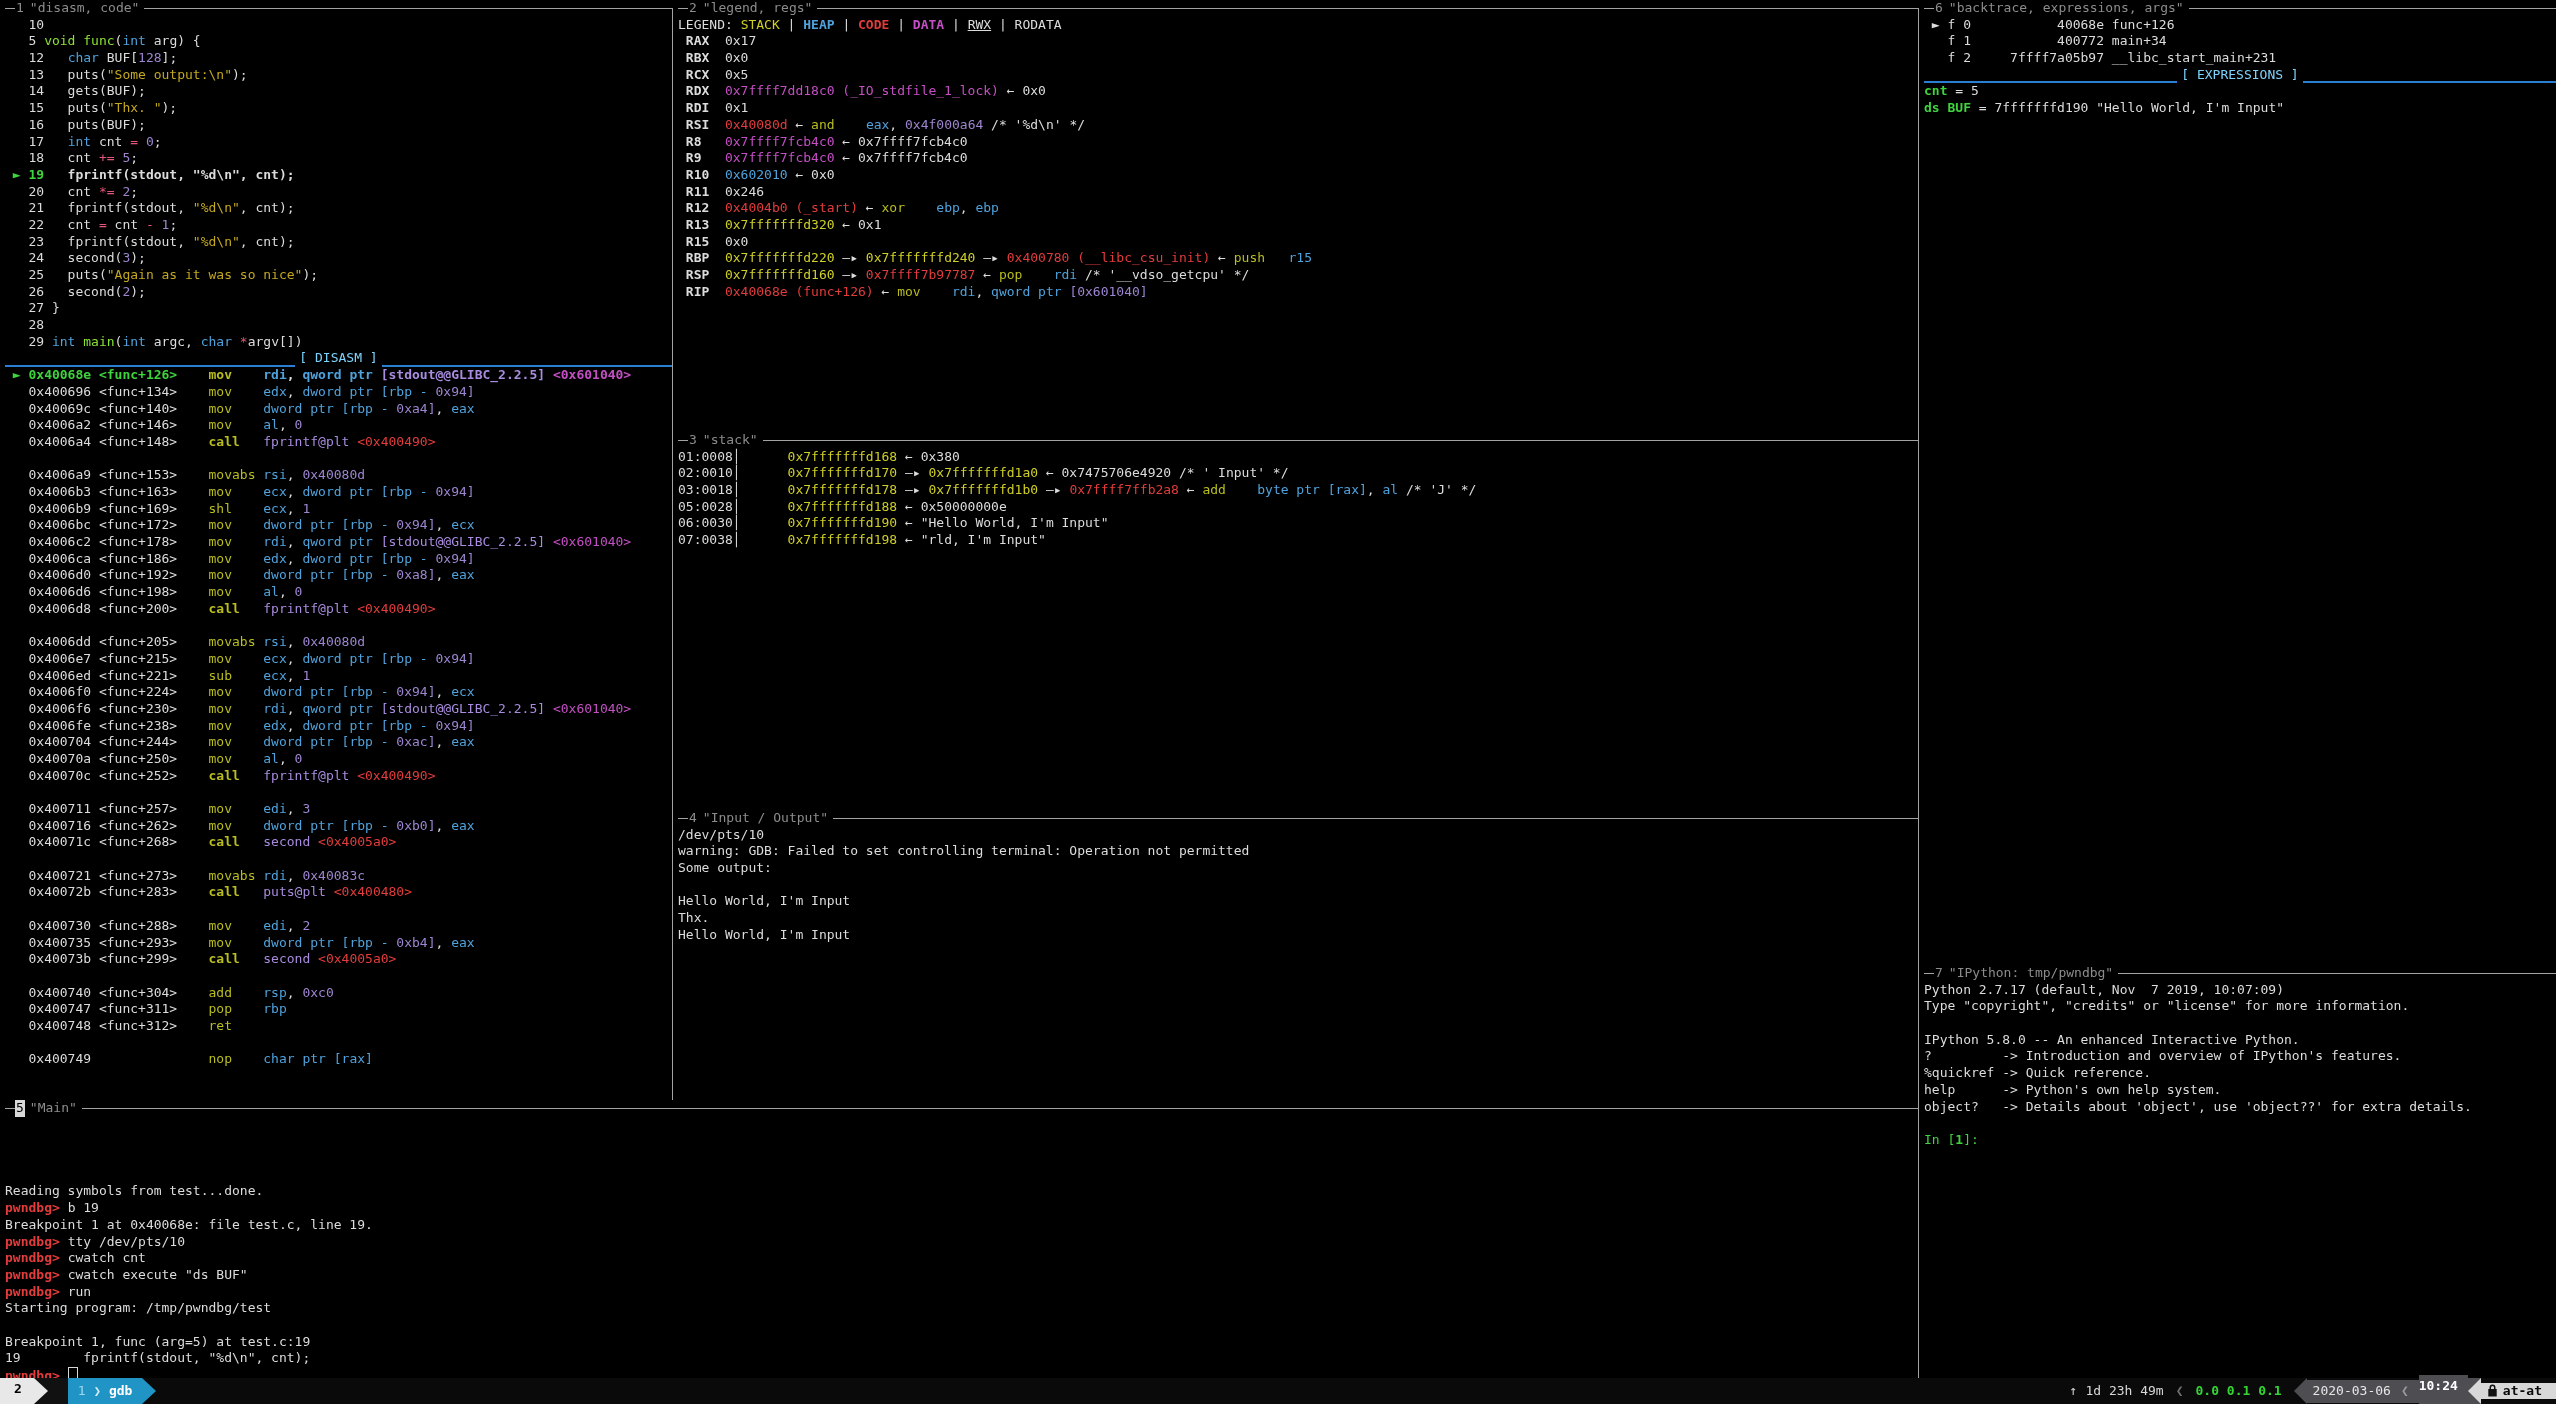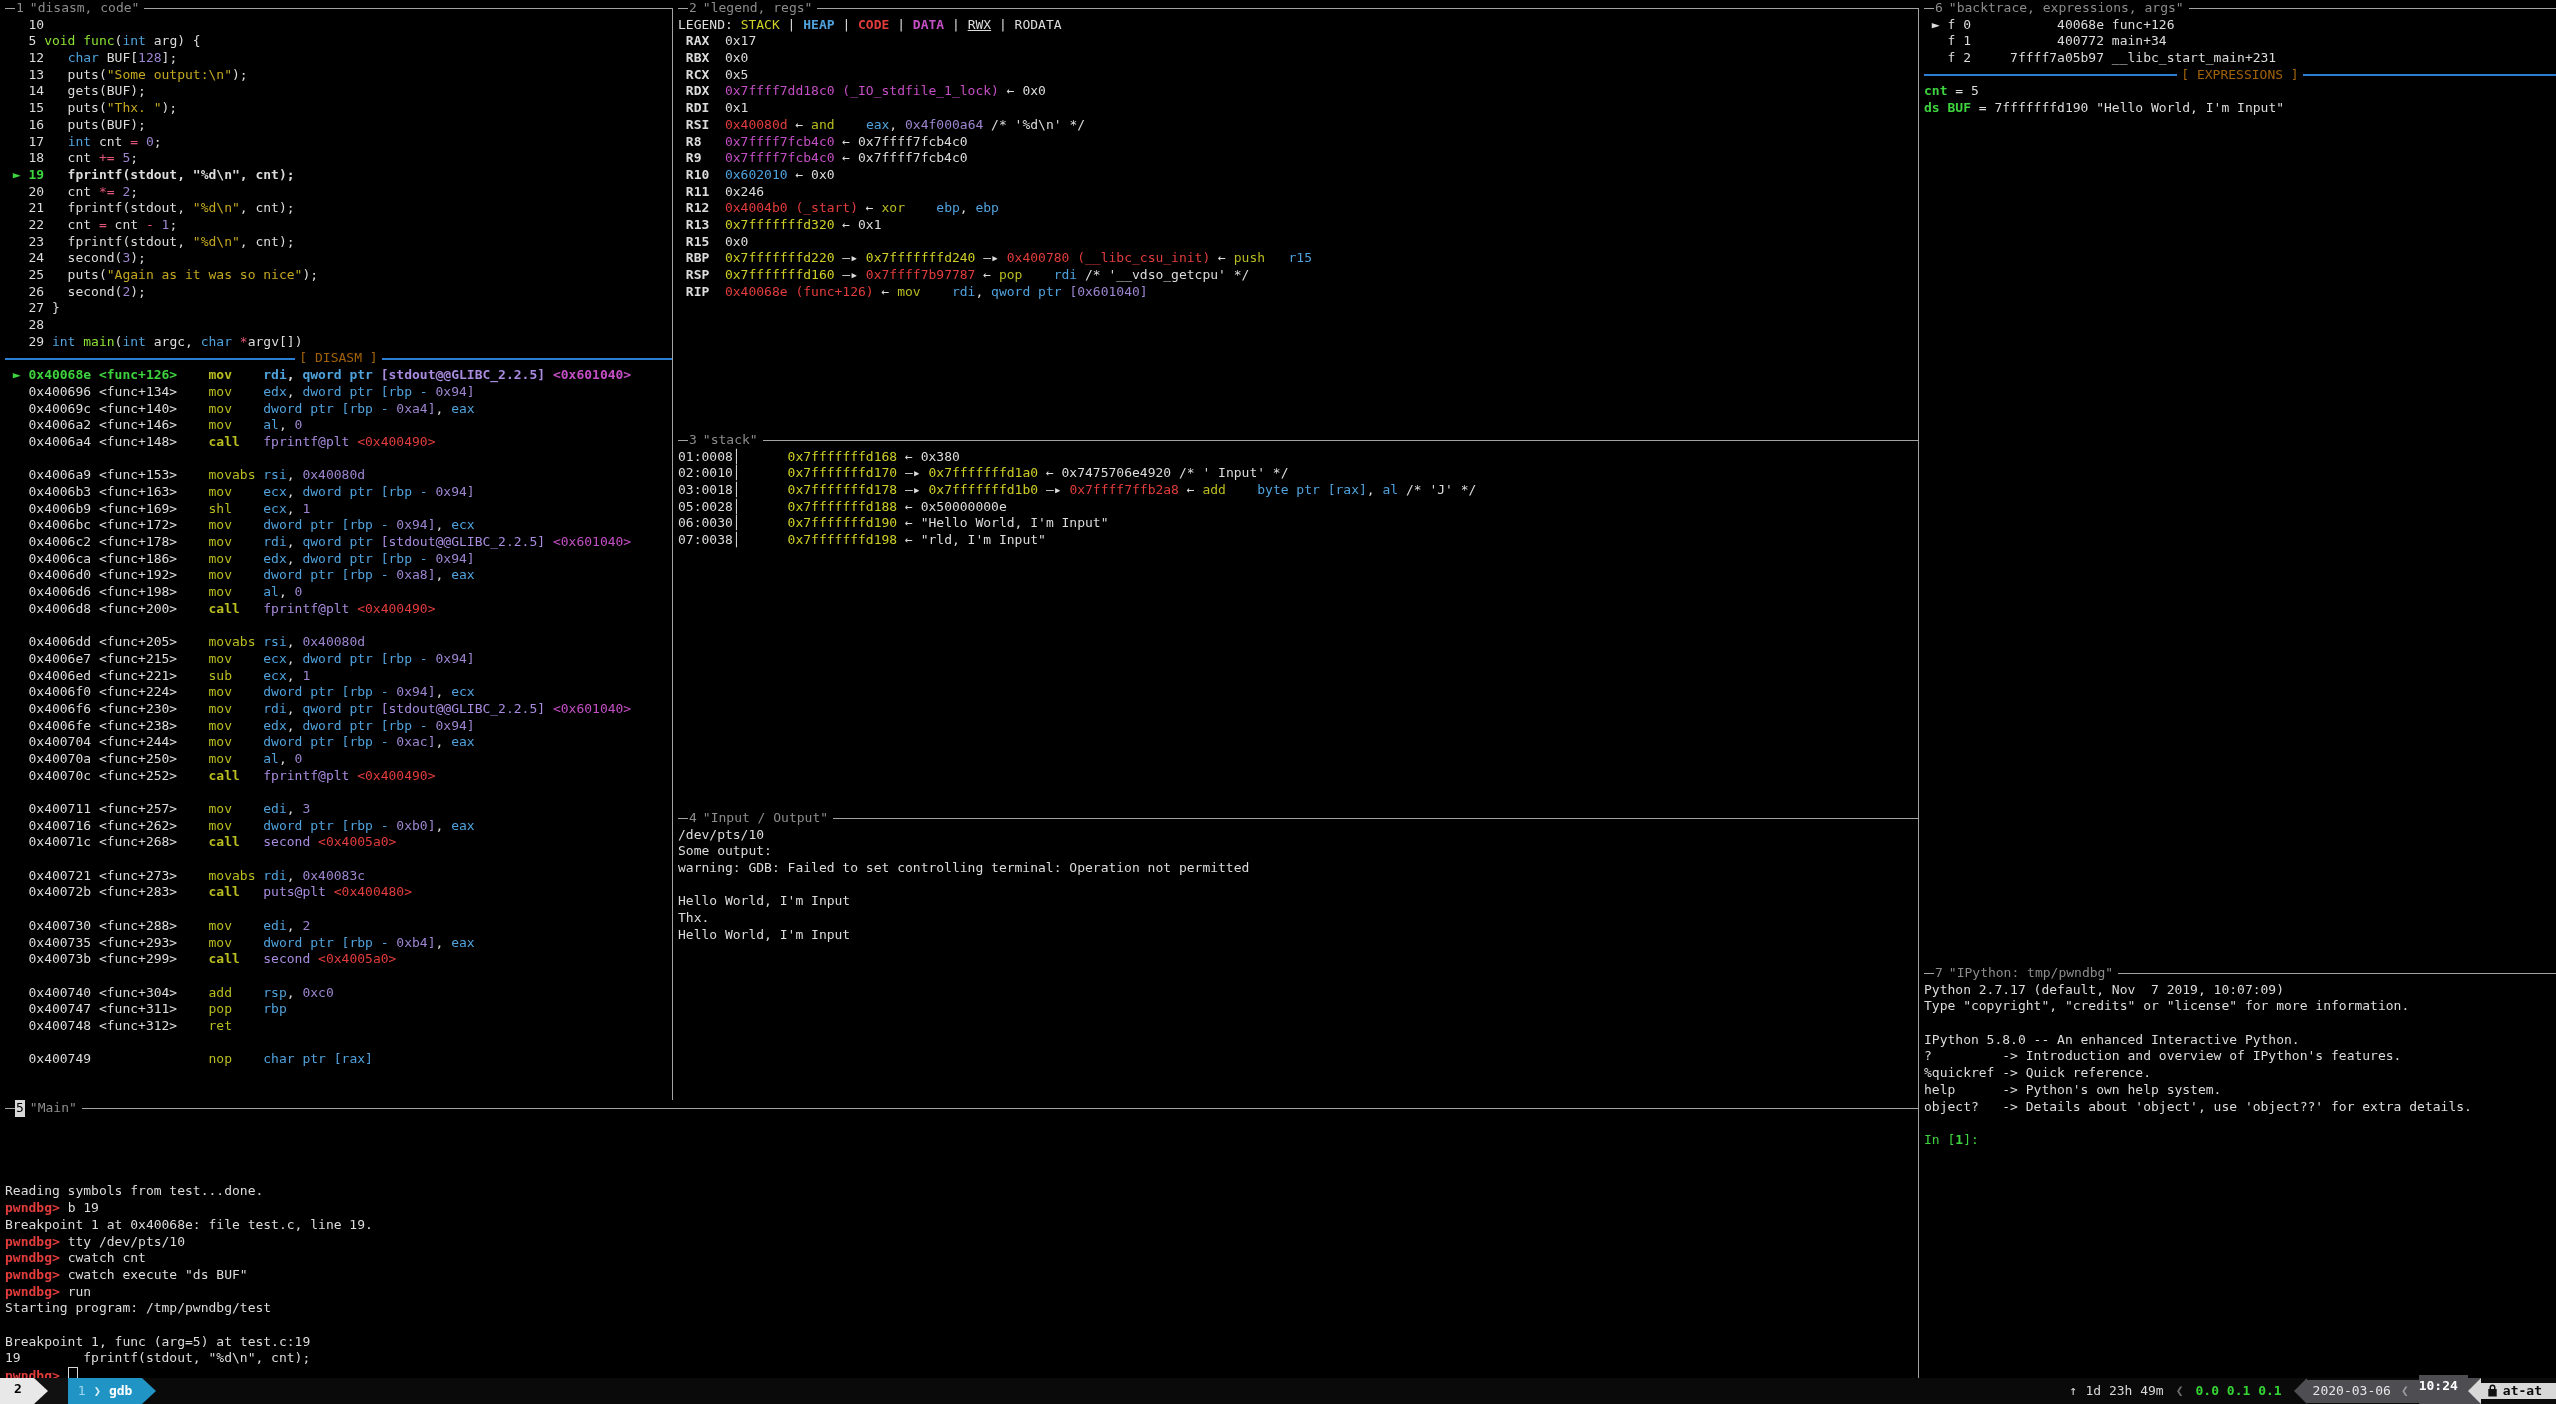--- a/index.html
+++ b/index.html
@@ -22,21 +22,21 @@
   .op{color:#e25578}
   .cur{display:inline-block;width:8px;height:13px;border:1px solid #d8d8d8;vertical-align:-2px;}
   
   .pborder{display:flex;align-items:center;height:16.7px;color:#8c8c8c;white-space:pre;}
   .pborder .lead{width:10px;border-top:1px solid #a3a3a3;}
   .pborder .pnum{padding:0 1px;}
   .pborder .pnum.active{background:#d9d9d9;color:#000;}
   .pborder .ptitle{padding:0 5px 0 5px;}
   .pborder .fill{flex:1;border-top:1px solid #a3a3a3;}
   
-  .sechdr{display:flex;align-items:center;height:16.7px;color:#a16207;white-space:pre;}
+  .sechdr{display:flex;align-items:flex-end;height:16.7px;color:#7dd3fc;white-space:pre;}
   .sechdr .fill{flex:1;border-top:2px solid #2a7fd4;}
   .sechdr .shtxt{padding:0 4px;}
   
   .vdiv{position:absolute;width:1px;background:#a3a3a3;}
   
   #statusbar{position:absolute;left:0;top:1378px;width:2556px;height:26px;background:#0a0a0a;
              display:flex;justify-content:space-between;align-items:stretch;font-size:13px;}
   .sb-left,.sb-right{display:flex;align-items:stretch;}
   .sb-left .seg2{background:#e8e8e8;color:#000;font-weight:bold;padding:3px 12px 0 14px;}
   .arr{width:14px;height:0;border-top:13px solid transparent;border-bottom:13px solid transparent;}
@@ -176,22 +176,22 @@
       <div class="ln"><span class="w">07:0038</span><span class="w">│</span><span class="w">      </span><span class="yel">0x7fffffffd198</span><span class="w"> ← "rld, I'm Input"</span></div>
     </div>
 </div>
 
 <div class="pane" id="p4" style="left:673px;top:810px;width:1245px;height:290px;">
   <div class="pborder">
     <span class="lead"></span><span class="pnum">4</span><span class="ptitle">"Input / Output"</span><span class="fill"></span>
   </div>
   <div>
       <div class="ln"><span class="w">/dev/pts/10</span></div>
+      <div class="ln"><span class="w">warning: GDB: Failed to set controlling terminal: Operation not permitted</span></div>
       <div class="ln"><span class="w">Some output:</span></div>
-      <div class="ln"><span class="w">warning: GDB: Failed to set controlling terminal: Operation not permitted</span></div>
       <div class="ln"></div>
       <div class="ln"><span class="w">Hello World, I'm Input</span></div>
       <div class="ln"><span class="w">Thx. </span></div>
       <div class="ln"><span class="w">Hello World, I'm Input</span></div>
     </div>
 </div>
 
 <div class="pane" id="p5" style="left:0;top:1100px;width:1918px;height:278px;">
   <div class="pborder">
     <span class="lead"></span><span class="pnum active">5</span><span class="ptitle">"Main"</span><span class="fill"></span>

